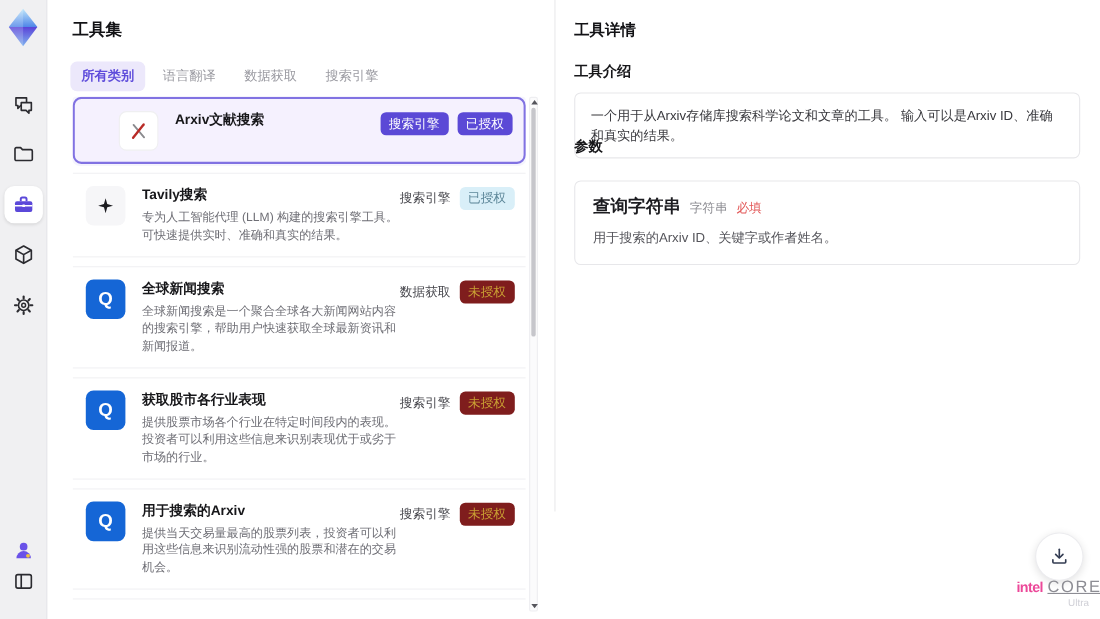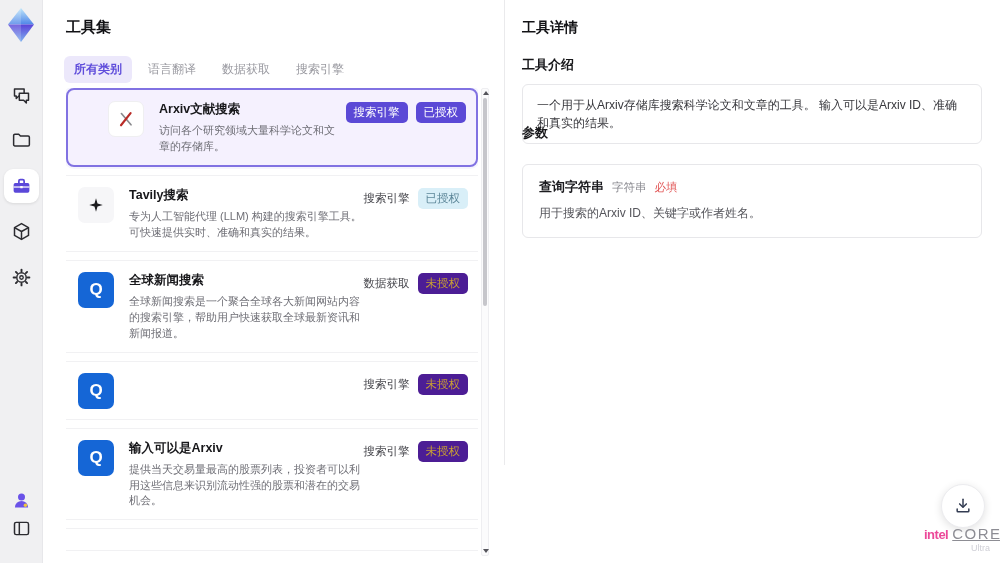--- a/index.html
+++ b/index.html
@@ -31,21 +31,21 @@
   .icon-white { background:#fff; border:1px solid #efeff1; }
   .icon-lite  { background:#f6f6f8; }
   .icon-blue  { background:#1566d6; color:#fff; font-weight:bold; font-size:17px; }
   .tool-text { width:248px; }
   .tool-name { font-size:12.5px; font-weight:bold; color:#17171a; margin-bottom:5px; }
   .tool-desc { font-size:11px; color:#6e6e75; line-height:1.45; }
   .badges { margin-left:auto; display:flex; gap:8px; align-items:center; padding-top:1px; white-space:nowrap; }
   .badge { font-size:11.5px; padding:3px 8px; border-radius:5px; }
   .b-solid  { background:#5b49d6; color:#fff; }
   .b-cyan   { background:#d9eff8; color:#5d8799; }
-  .b-yellow { background:#4c1d95; color:#c99f33; }
+  .b-yellow { background:#7f1d1d; color:#c99f33; }
   .cat-plain { background:none; color:#46464c; padding:3px 0; }
 
   
   .sb { position:absolute; left:481px; top:88px; width:8px; height:468px;
     background:#fbfbfc; border:1px solid #eeeef1; border-radius:2px; }
   .sb-thumb { position:absolute; left:1px; top:9px; width:4px; height:208px; background:#c6c6cb; border-radius:3px; }
   .sb-up, .sb-dn { position:absolute; left:1px; width:0; height:0;
     border-left:3px solid transparent; border-right:3px solid transparent; }
   .sb-up { top:2px; border-bottom:4px solid #55555c; }
   .sb-dn { bottom:2px; border-top:4px solid #55555c; }
@@ -54,21 +54,21 @@
   .detail { position:absolute; left:504px; top:0; width:496px; height:465px;
     background:#fff; border-left:1px solid #eaeaec; }
   .d-title { position:absolute; left:17px; top:19px; font-size:14px; font-weight:bold; color:#121215; }
   .d-sub1  { position:absolute; left:17px; top:56px; font-size:13px; font-weight:bold; color:#17171a; }
   .d-intro { position:absolute; left:17px; top:84px; width:460px; border:1px solid #e7e7ea;
     border-radius:6px; padding:11px 14px; font-size:12px; color:#38383d; line-height:1.5; }
   .d-sub2  { position:absolute; left:17px; top:124px; font-size:13px; font-weight:bold; color:#17171a; }
   .d-param { position:absolute; left:17px; top:164px; width:460px; border:1px solid #e7e7ea;
     border-radius:6px; padding:13px 16px 15px; }
   .p-row { display:flex; align-items:baseline; gap:8px; }
-  .p-name { font-size:13px; font-weight:bold; color:#1c1c20; }
+  .p-name { font-size:16px; font-weight:bold; color:#1c1c20; }
   .p-type { font-size:11.5px; color:#8a8a90; }
   .p-req  { font-size:11.5px; color:#e25757; }
   .p-desc { margin-top:9px; font-size:12px; color:#55555b; }
 
   
   .fab { position:absolute; left:941px; top:484px; width:44px; height:44px; border-radius:50%;
     background:#fff; border:1px solid #ececef; box-shadow:0 2px 8px rgba(0,0,0,.12);
     display:flex; align-items:center; justify-content:center; cursor:pointer; }
   .brand { position:absolute; left:924px; top:525px; width:66px; text-align:center; line-height:1.1; }
   .brand .i { font-size:13px; font-weight:bold; color:#ec4899; letter-spacing:-.5px; }
@@ -169,21 +169,20 @@
 
     <div class="card selected">
       <div class="tool-icon icon-white">
         <svg width="20" height="20" viewBox="0 0 24 24" fill="none" stroke-linecap="round">
           <path d="M6.5 5.5 L18 19" stroke="#8a8a8e" stroke-width="2"></path>
           <path d="M17.5 5 L6 19.5" stroke="#b92b27" stroke-width="2.6"></path>
         </svg>
       </div>
       <div class="tool-text">
         <div class="tool-name">Arxiv文献搜索</div>
-        <div class="tool-desc">访问各个研究领域大量科学论文和文章的存储库。</div>
       </div>
       <div class="badges">
         <span class="badge b-solid">搜索引擎</span>
         <span class="badge b-solid">已授权</span>
       </div>
     </div>
 
     <div class="card">
       <div class="tool-icon icon-lite">
         <svg width="18" height="18" viewBox="0 0 24 24">
@@ -207,30 +206,34 @@
         <div class="tool-desc">全球新闻搜索是一个聚合全球各大新闻网站内容的搜索引擎，帮助用户快速获取全球最新资讯和新闻报道。</div>
       </div>
       <div class="badges">
         <span class="badge cat-plain">数据获取</span>
         <span class="badge b-yellow">未授权</span>
       </div>
     </div>
 
     <div class="card">
       <div class="tool-icon icon-blue">Q</div>
+      <div class="tool-text">
+        <div class="tool-name">获取股市各行业表现</div>
+        <div class="tool-desc">提供股票市场各个行业在特定时间段内的表现。投资者可以利用这些信息来识别表现优于或劣于市场的行业。</div>
+      </div>
       <div class="badges">
         <span class="badge cat-plain">搜索引擎</span>
         <span class="badge b-yellow">未授权</span>
       </div>
     </div>
 
     <div class="card">
       <div class="tool-icon icon-blue">Q</div>
       <div class="tool-text">
-        <div class="tool-name">输入可以是Arxiv</div>
+        <div class="tool-name">用于搜索的Arxiv</div>
         <div class="tool-desc">提供当天交易量最高的股票列表，投资者可以利用这些信息来识别流动性强的股票和潜在的交易机会。</div>
       </div>
       <div class="badges">
         <span class="badge cat-plain">搜索引擎</span>
         <span class="badge b-yellow">未授权</span>
       </div>
     </div>
 
     <div class="card">
       

